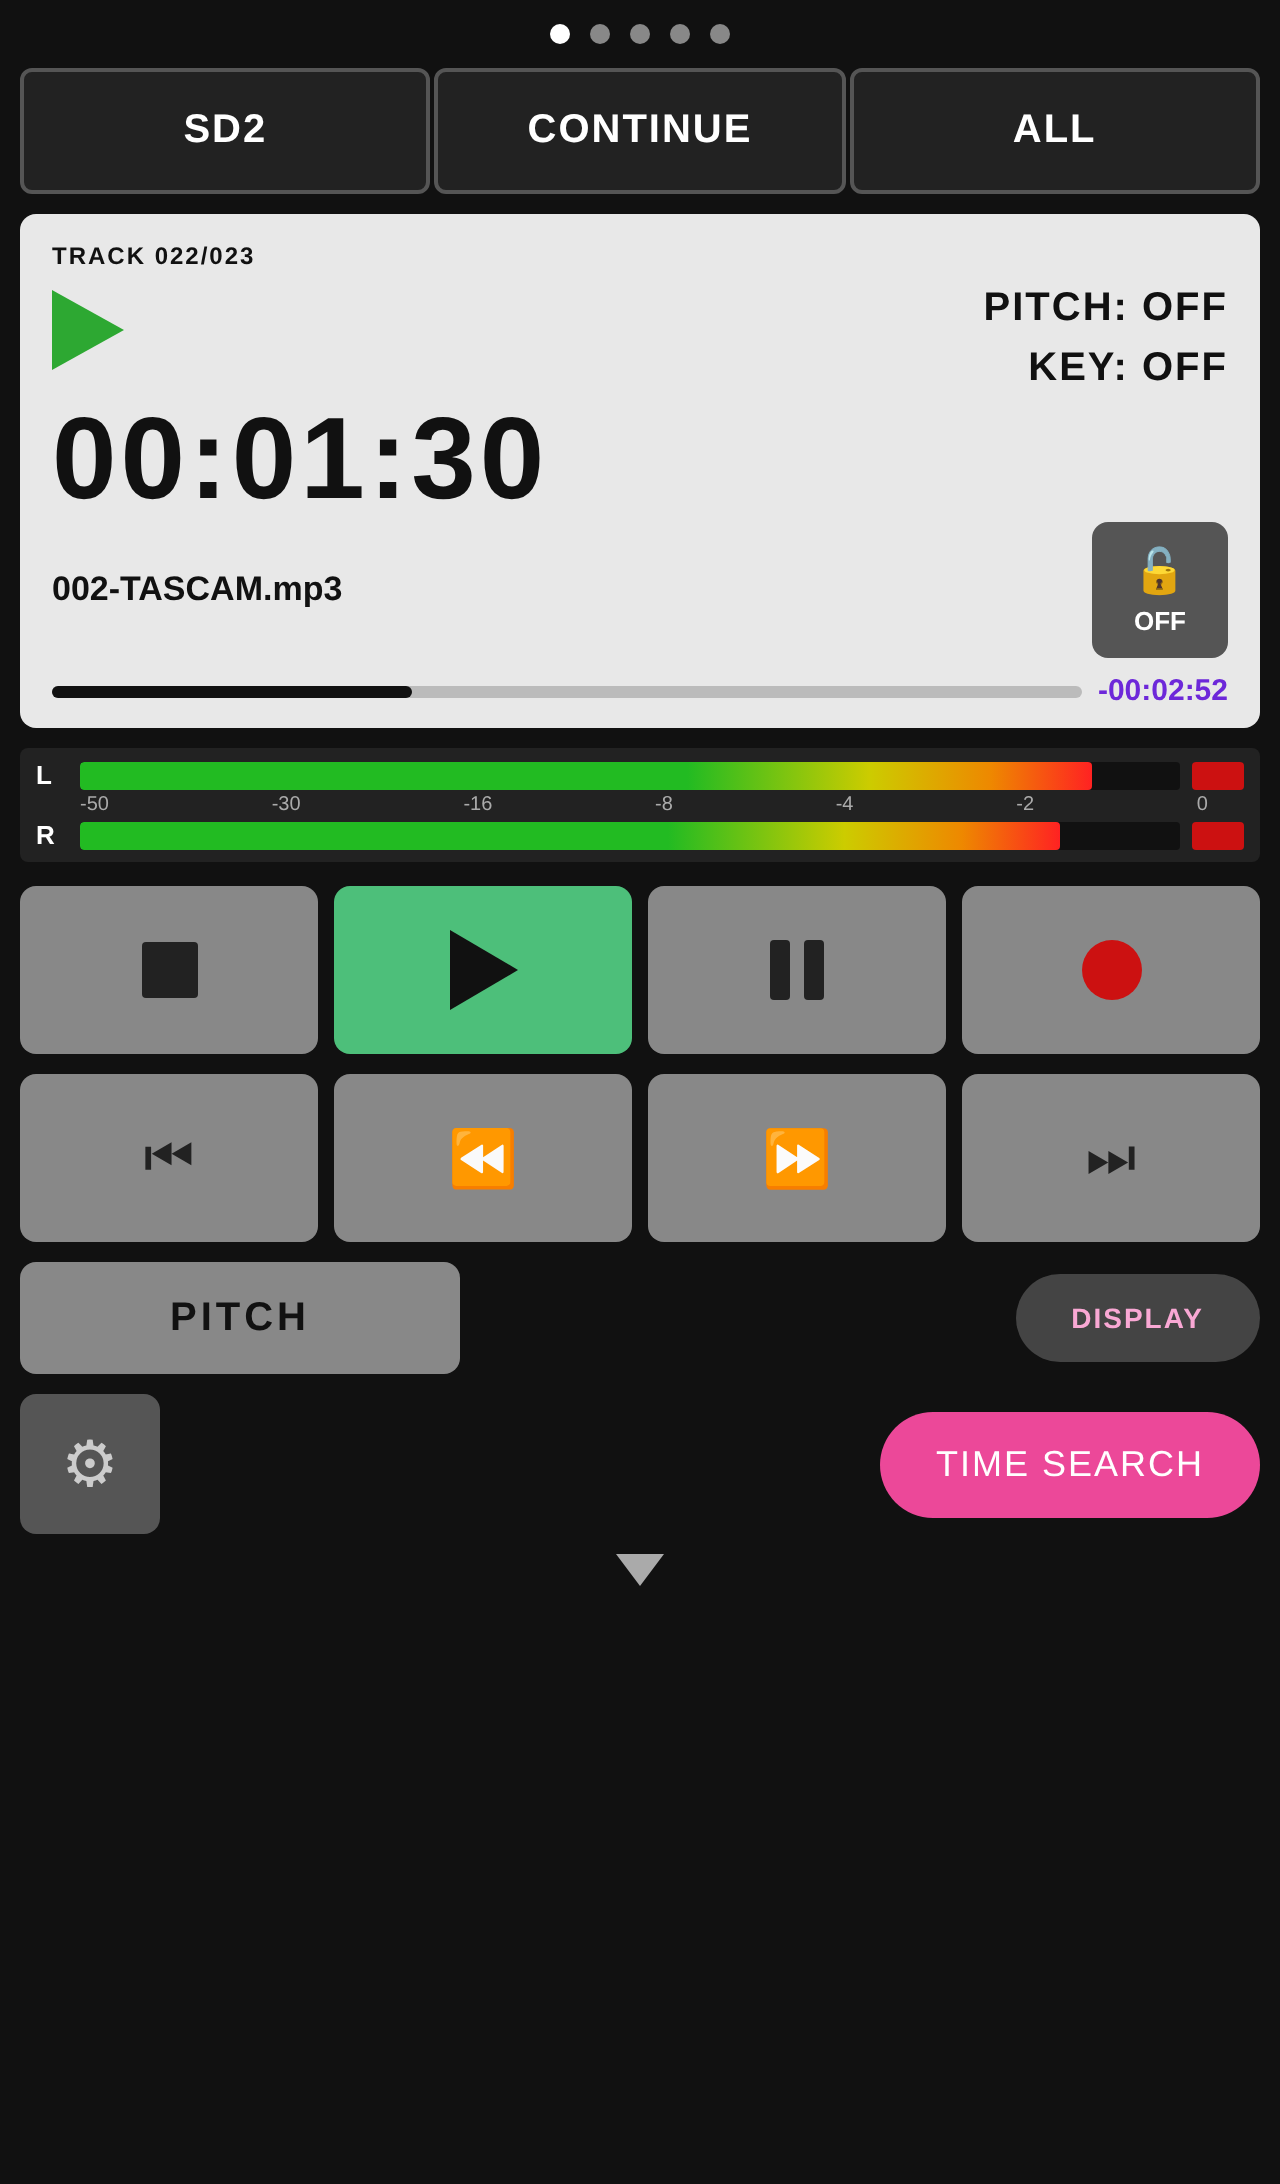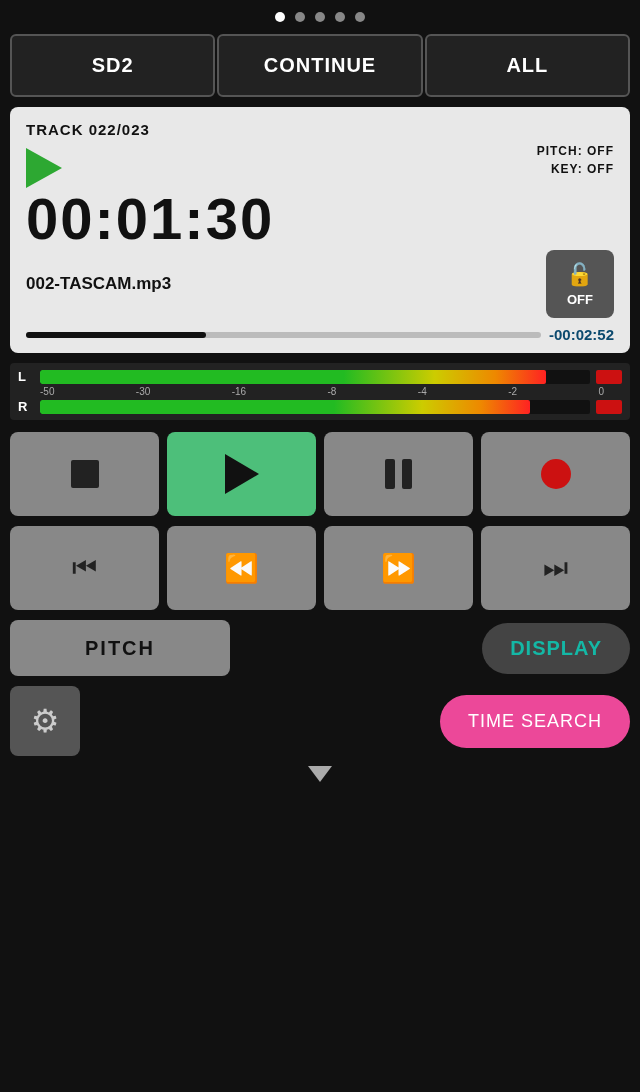--- a/index.html
+++ b/index.html
@@ -50,40 +50,40 @@
 
     
     .player-display {
       margin: 4px 10px 0;
       background: #e8e8e8;
       border-radius: 8px;
       padding: 14px 16px 10px;
       color: #111;
     }
     .track-info {
-      font-size: 15px;
+      font-size: 12px;
       font-weight: bold;
       letter-spacing: 1px;
       margin-bottom: 4px;
     }
     .play-pitch-row {
       display: flex;
       align-items: flex-start;
       justify-content: space-between;
     }
     .play-triangle {
       width: 0; height: 0;
       border-top: 20px solid transparent;
       border-bottom: 20px solid transparent;
       border-left: 36px solid #2da832;
       margin-top: 6px;
     }
     .pitch-key {
       text-align: right;
-      font-size: 12px;
+      font-size: 20px;
       font-weight: bold;
       line-height: 1.5;
       letter-spacing: 1px;
     }
     .time-display {
       font-size: 58px;
       font-weight: bold;
       letter-spacing: 2px;
       color: #111;
       margin: 2px 0 2px;
@@ -130,21 +130,21 @@
       position: relative;
     }
     .progress-bar-fill {
       height: 100%;
       background: #111;
       border-radius: 3px;
     }
     .time-remaining {
       font-size: 15px;
       font-weight: bold;
-      color: #0c4a6e;
+      color: #6d28d9;
       white-space: nowrap;
     }
 
     
     .vu-section {
       margin: 10px 10px 0;
       background: #222;
       border-radius: 4px;
       padding: 6px 8px 4px;
     }
@@ -266,22 +266,22 @@
       font-size: 20px;
       font-weight: bold;
       cursor: pointer;
       letter-spacing: 2px;
     }
     .display-btn {
       background: #444;
       border: none;
       border-radius: 28px;
       padding: 14px 28px;
-      color: #14b8a6;
-      font-size: 20px;
+      color: #f9a8d4;
+      font-size: 14px;
       font-weight: bold;
       cursor: pointer;
       letter-spacing: 1px;
     }
     .last-row {
       display: flex;
       align-items: center;
       justify-content: space-between;
       margin-top: 10px;
     }

